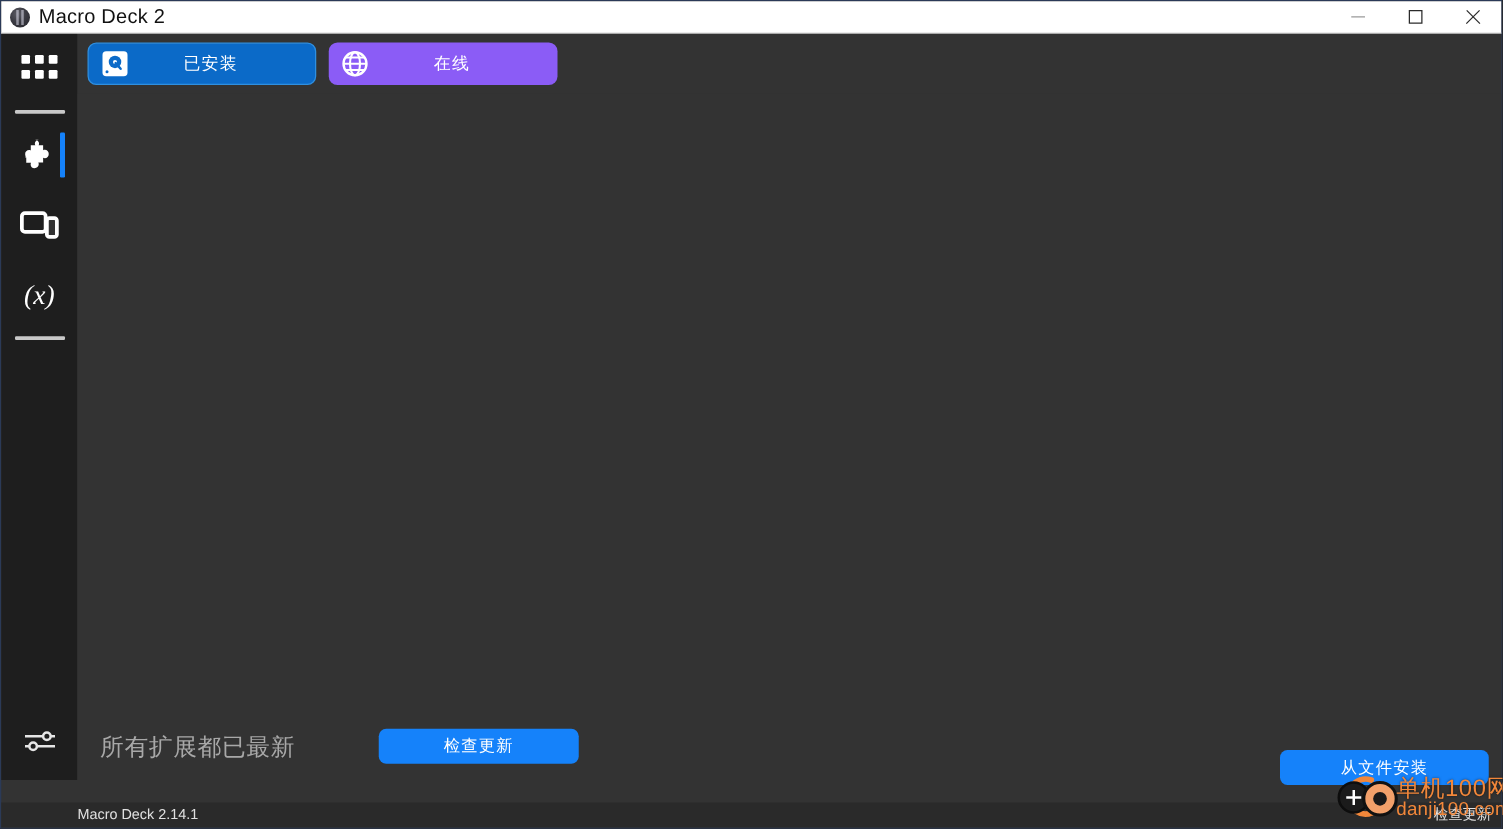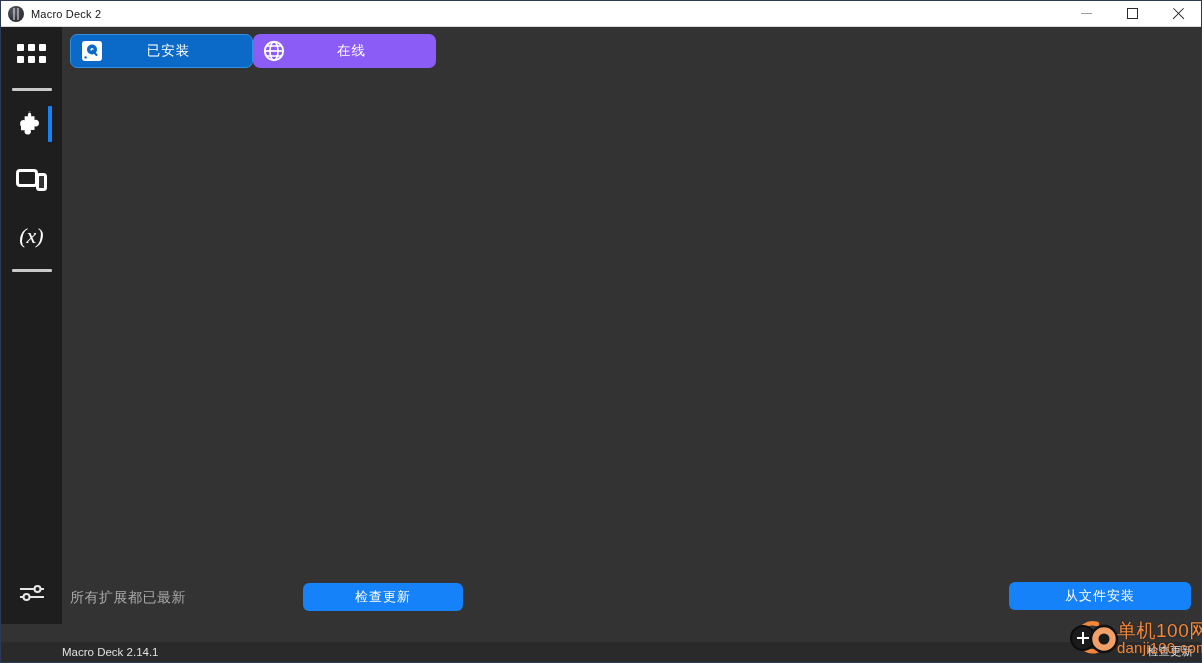--- a/index.html
+++ b/index.html
@@ -32,21 +32,21 @@
     position: relative; overflow: hidden;
     flex: none;
   }
   .tb-logo::before, .tb-logo::after {
     content: ""; position: absolute; top: 2px; bottom: 2px; width: 1.6px;
     background: rgba(220,220,235,.55);
   }
   .tb-logo::before { left: 5px; }
   .tb-logo::after  { left: 9.4px; }
   .tb-title {
-    font-size: 11px; color: #111111; letter-spacing: .2px;
+    font-size: 16px; color: #111111; letter-spacing: .2px;
     white-space: nowrap;
   }
   .tb-controls { margin-left: auto; display: flex; height: 100%; }
   .tb-btn {
     width: 46px; height: 100%;
     display: flex; align-items: center; justify-content: center;
     color: #3a3a3a;
   }
   .tb-min-glyph { width: 11px; height: 1px; background: #9a9a9a; display: block; }
   .tb-max-glyph { width: 11px; height: 11px; border: 1.4px solid #2b2b2b; display: block; }
@@ -91,21 +91,21 @@
 
   
   .main {
     flex: 1; min-width: 0;
     background: #333333;
     display: flex; flex-direction: column;
     position: relative;
   }
   .tabstrip {
     height: 48px; min-height: 48px;
-    display: flex; align-items: center; gap: 0;
+    display: flex; align-items: center; gap: 10px;
     padding: 0 0 0 8px;
   }
   .tab {
     height: 34px; border-radius: 7px;
     display: flex; align-items: center;
     color: #ffffff; font-size: 13.5px;
     cursor: pointer; position: relative;
     padding: 0 12px 0 10px;
     min-width: 183px;
   }
@@ -122,32 +122,32 @@
   .content-area { flex: 1; min-height: 0; background: #333333; }
 
   
   .footer {
     height: 52px; min-height: 52px;
     display: flex; align-items: center;
     background: #333333;
     padding: 0 8px 0 0; position: relative;
   }
   .footer-status {
-    color: #a8a8a8; font-size: 14px; letter-spacing: .5px;
-    margin-left: 8px; white-space: nowrap;
+    color: #a8a8a8; font-size: 19px; letter-spacing: .5px;
+    margin-left: 18px; white-space: nowrap;
   }
   .btn-primary {
     background: #1582fa; color: #ffffff;
     border: none; border-radius: 6px;
     height: 28px; font-size: 13px; letter-spacing: 1px;
     font-family: "Liberation Sans", "DejaVu Sans", sans-serif;
     cursor: pointer; padding: 0 14px;
   }
   .btn-check { position: absolute; left: 241px; top: 11px; width: 160px; }
-  .btn-install { position: absolute; right: 10px; top: 10px; width: 182px; }
+  .btn-install { position: absolute; right: 10px; top: 28px; width: 167px; }
 
   
   .statusbar {
     height: 20px; min-height: 20px;
     background: #2a2a2a;
     display: flex; align-items: center;
     position: relative;
     margin-top: 18px;
   }
   .sb-left {

